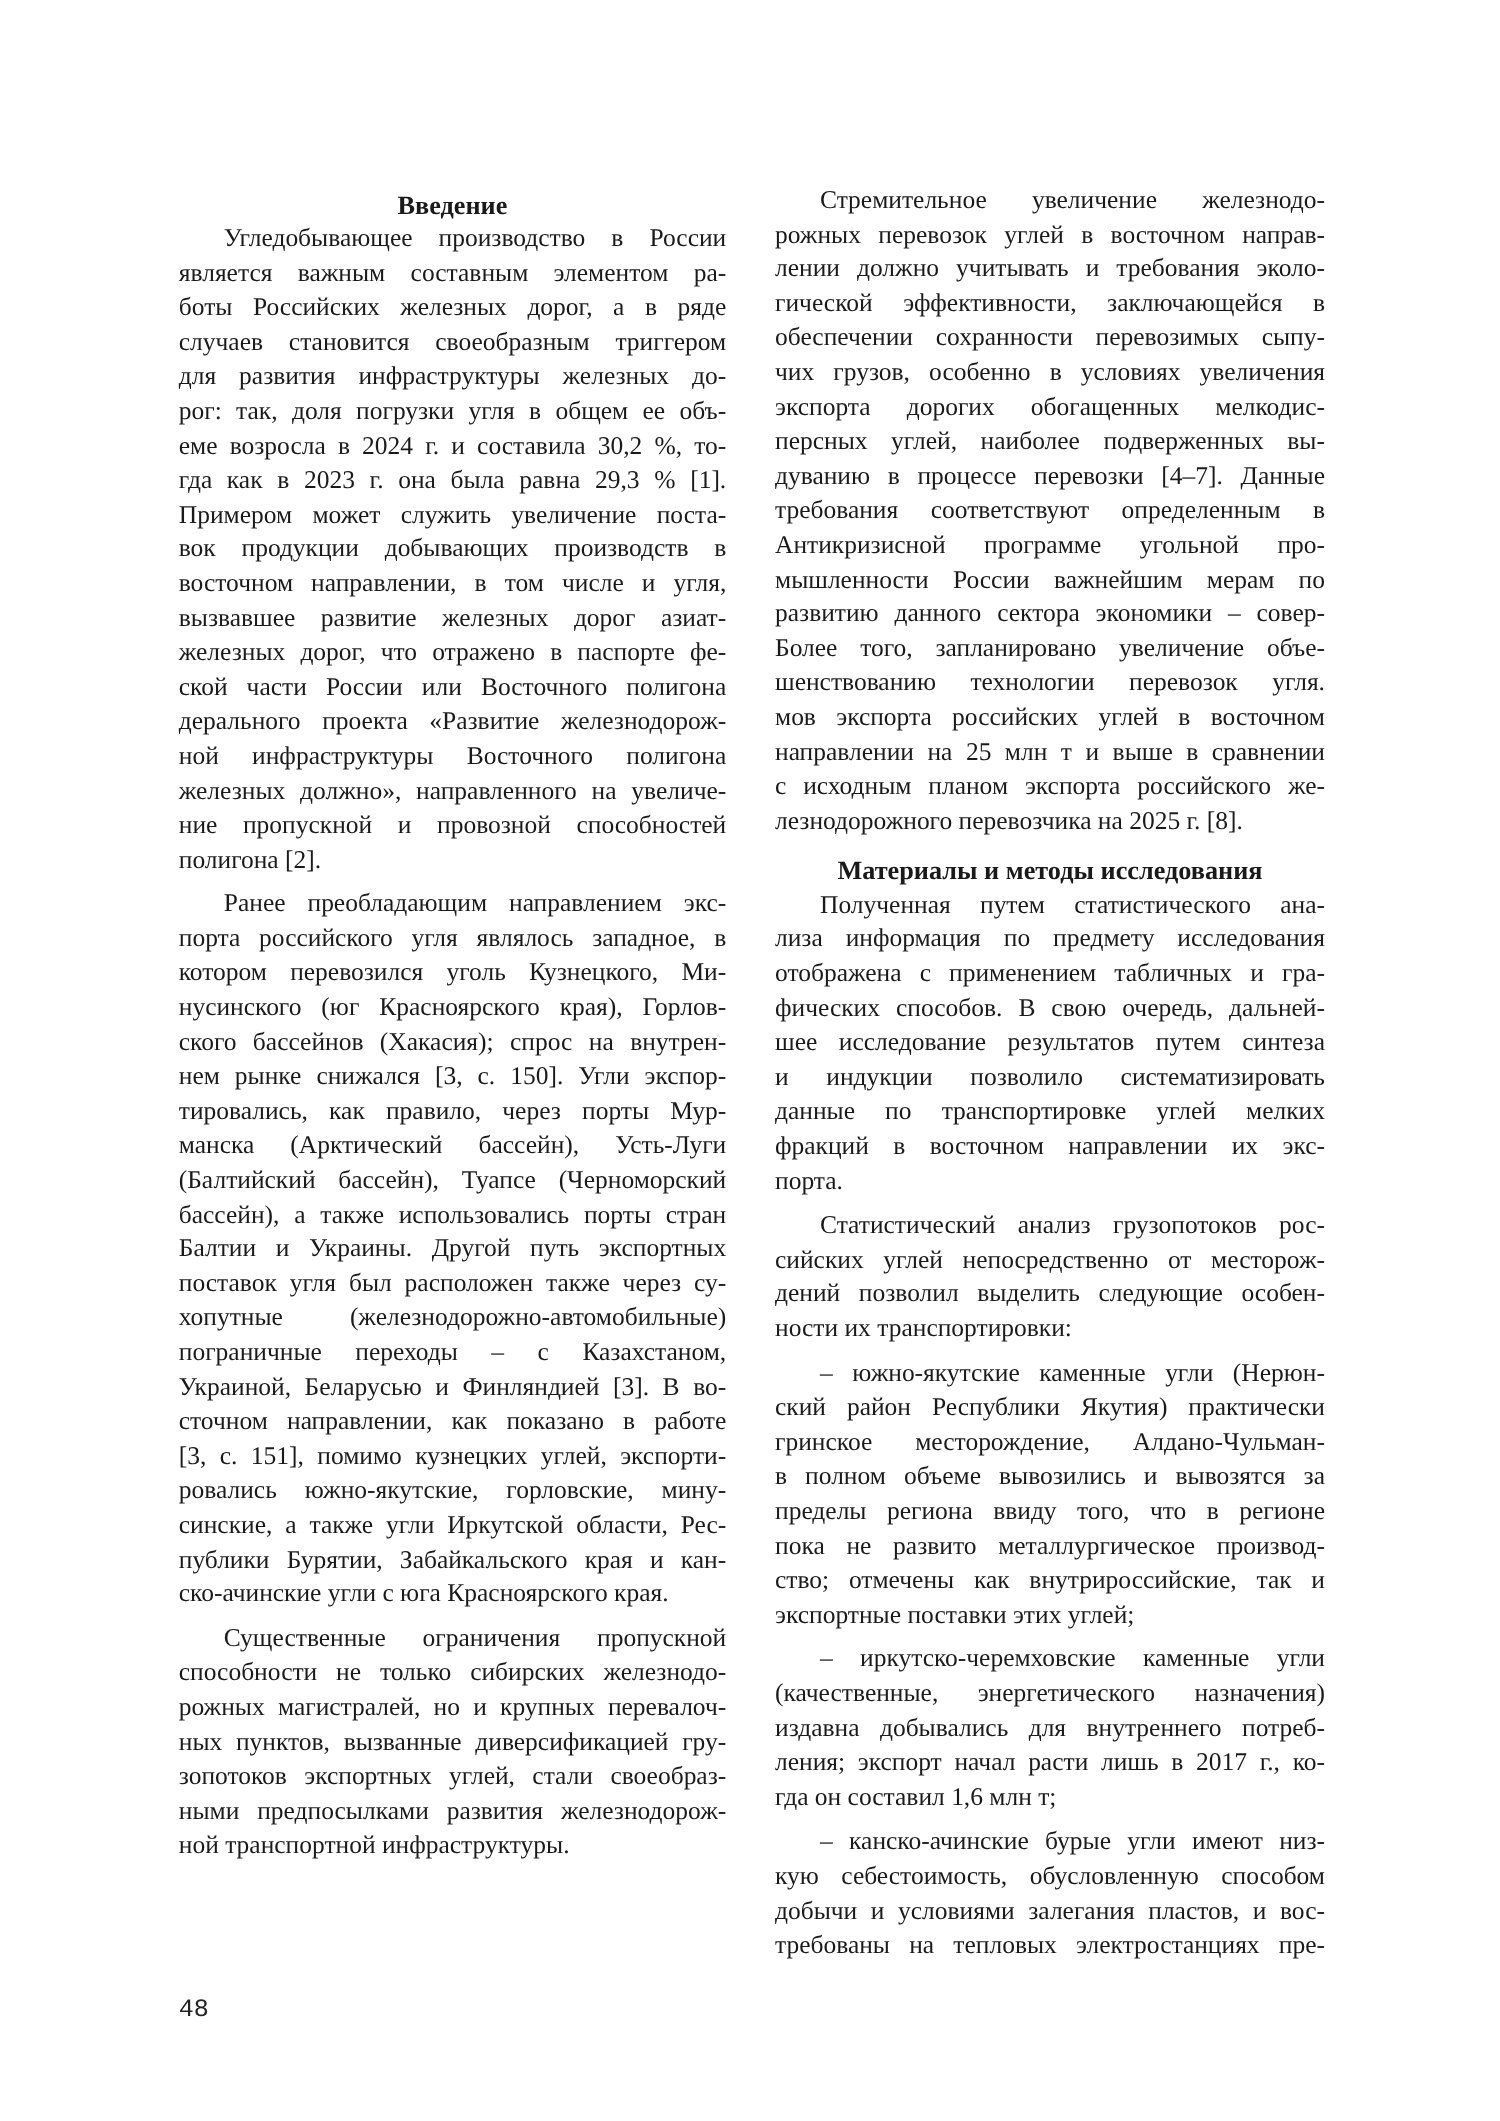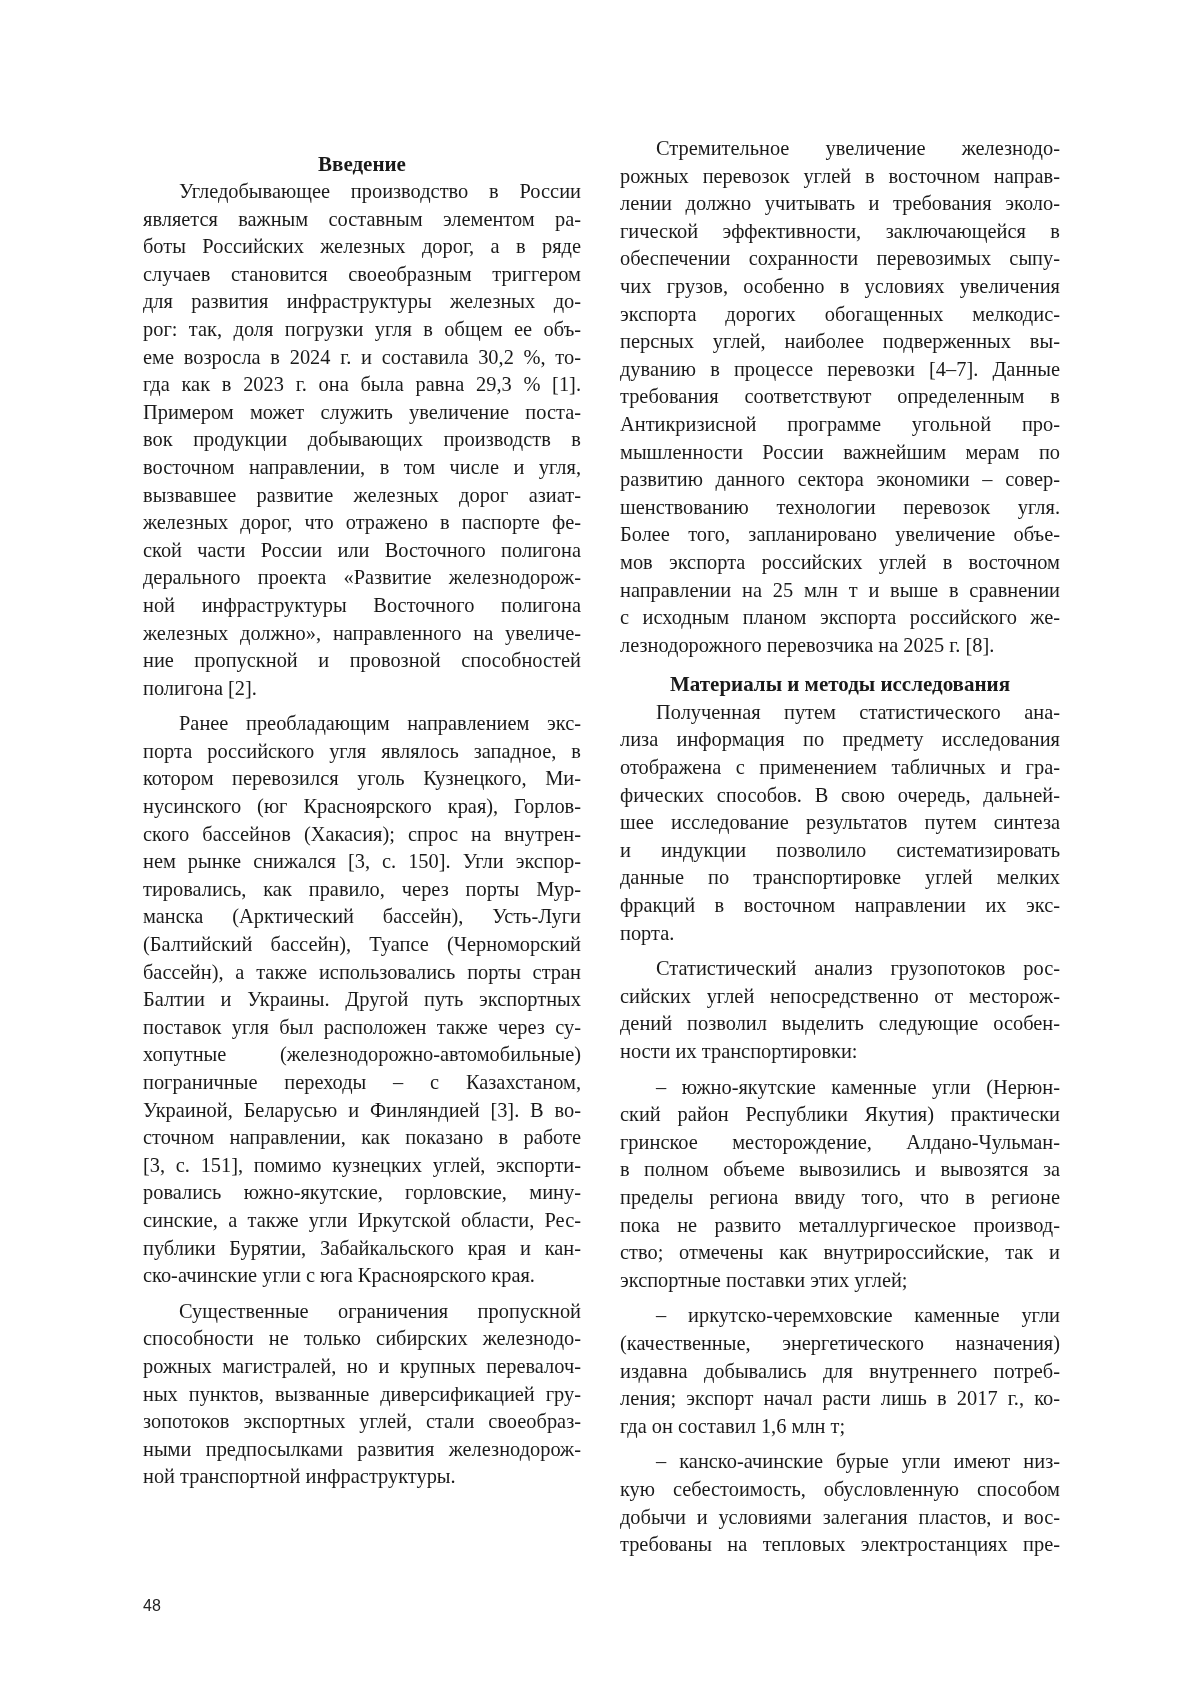--- a/index.html
+++ b/index.html
@@ -15,21 +15,21 @@
       font-family: "Liberation Serif", "DejaVu Serif", serif;
       color: #1a1a1a;
     }
     .page {
       position: absolute;
       left: 0; top: 0;
       width: 1200px; height: 1697px;
     }
     .column {
       position: absolute;
-      top: 135px;
+      top: 147px;
       width: 438px;
     }
     .col-left { left: 143px; top: 160px; }
     .col-right { left: 620px; width: 440px; }
     .line {
       display: block;
       height: 27.6px;
       line-height: 27.6px;
       font-size: 20.4px;
       text-align: justify;
@@ -51,22 +51,22 @@
       height: 27.6px;
       line-height: 27.6px;
     }
     .col-left .heading { height: 24px; line-height: 24px; margin-top: -8px; margin-bottom: 2px; }
     .para-gap { height: 8px; }
     .heading-gap { height: 12px; }
     .page-number {
       position: absolute;
       left: 143px;
       top: 1597px;
-      font-family: Liberation Sans, sans-serif;
-      font-size: 16px;
+      font-family: Liberation Mono, monospace;
+      font-size: 20px;
       color: #222;
     }
   </style>
 </head>
 <body>
 
 <div class="page">
 
   <div class="column col-left">
     <div class="heading">Введение</div>
@@ -138,22 +138,22 @@
           <span class="line">гической эффективности, заключающейся в</span>
           <span class="line">обеспечении сохранности перевозимых сыпу-</span>
           <span class="line">чих грузов, особенно в условиях увеличения</span>
           <span class="line">экспорта дорогих обогащенных мелкодис-</span>
           <span class="line">персных углей, наиболее подверженных вы-</span>
           <span class="line">дуванию в процессе перевозки [4–7]. Данные</span>
           <span class="line">требования соответствуют определенным в</span>
           <span class="line">Антикризисной программе угольной про-</span>
           <span class="line">мышленности России важнейшим мерам по</span>
           <span class="line">развитию данного сектора экономики – совер-</span>
+          <span class="line">Более того, запланировано увеличение объе-</span>
           <span class="line">шенствованию технологии перевозок угля.</span>
-          <span class="line">Более того, запланировано увеличение объе-</span>
           <span class="line">мов экспорта российских углей в восточном</span>
           <span class="line">направлении на 25 млн т и выше в сравнении</span>
           <span class="line">с исходным планом экспорта российского же-</span>
           <span class="line last">лезнодорожного перевозчика на 2025 г. [8].</span>
         </div>
       </div>
     <div class="heading-gap"></div>
     <div class="heading">Материалы и методы исследования</div>
     <div id="right-body-after">
         <div class="paragraph">

